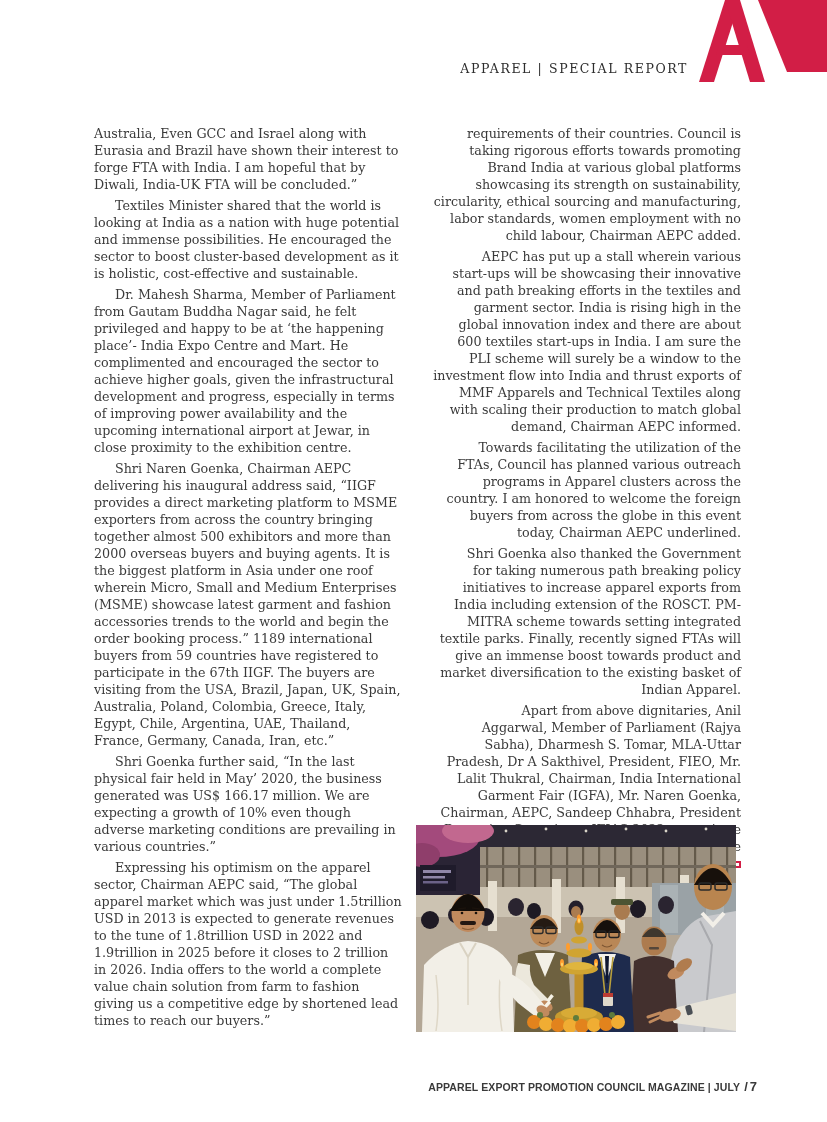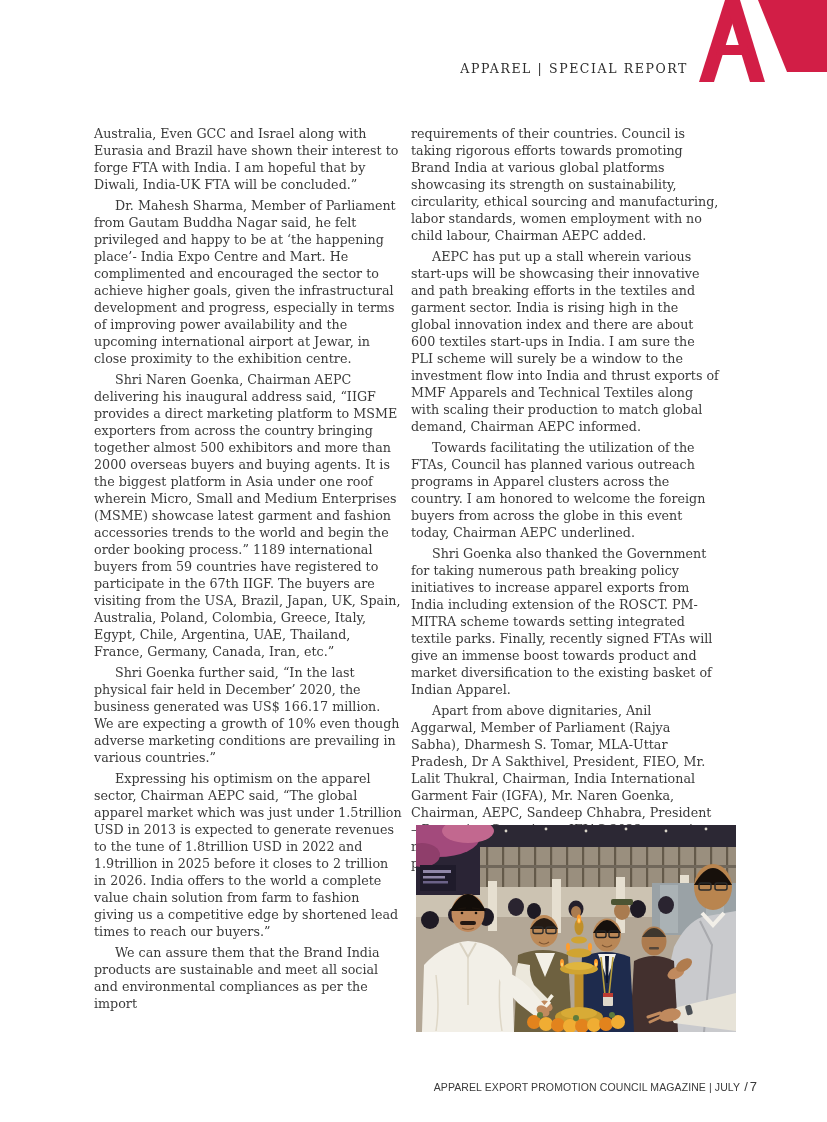--- a/index.html
+++ b/index.html
@@ -30,21 +30,21 @@
   .col{
     position:absolute;
     top:121px;
     width:317px;
     font-size:12.7px;
     line-height:17px;
     color:#3a3a3a;
     text-align:left;
   }
   .col-left{left:90px;}
-  .col-right{left:407px;}
+  .col-right{left:428px;text-align:right;}
   .para{margin:4px;text-indent:21px;}
   .col .para:first-child{text-indent:0;}
   .end-marker{
     display:inline-block;
     width:7px;height:7px;
     background:#d21e46;
     vertical-align:baseline;
     margin-left:2px;
   }
   .end-marker-inner{
@@ -61,21 +61,21 @@
     overflow:hidden;
   }
   .photo svg{display:block;width:100%;height:100%;}
   
   .footer{
     position:absolute;
     top:1077px;
     right:90px;
     text-align:right;
     font-family:"Liberation Sans", sans-serif;
-    font-weight:normal;
+    font-weight:bold;
     color:#3a3a3a;
     white-space:nowrap;
   }
   .footer .mag{font-size:10.5px;letter-spacing:0.1px;}
   .footer .sep{font-size:13px;margin:0 2px 0 4px;}
   .footer .pagenum{font-size:13px;}
 </style>
 </head>
 <body>
 
@@ -87,25 +87,25 @@
 
     <polygon points="30,0 45,0 19,82 4,82" fill="#d21e46"></polygon>
     <polygon points="30,0 45,0 70,82 55,82" fill="#d21e46"></polygon>
     <polygon points="24,45 52,45 55,55 21,55" fill="#d21e46"></polygon>
 
     <polygon points="63,0 152,0 152,72 92,72" fill="#d21e46"></polygon>
   </svg>
 
   <div class="col col-left">
       <p class="para">Australia, Even GCC and Israel along with Eurasia and Brazil have shown their interest to forge FTA with India.  I am hopeful that by Diwali, India-UK FTA will be concluded.”</p>
+      <p class="para">Textiles Minister shared that the world is looking at India as a nation with huge potential and immense possibilities. He encouraged the sector to boost cluster-based development as it is holistic, cost-effective and sustainable.</p>
       <p class="para">Dr. Mahesh Sharma, Member of Parliament from Gautam Buddha Nagar said, he felt privileged and happy to be at ‘the happening place’- India Expo Centre and Mart. He complimented and encouraged the sector to achieve higher goals, given the infrastructural development and progress, especially in terms of improving power availability and the upcoming international airport at Jewar, in close proximity to the exhibition centre.</p>
       <p class="para">Shri Naren Goenka, Chairman AEPC delivering his inaugural address said, “IIGF provides a direct marketing platform to MSME exporters from across the country bringing together almost 500 exhibitors and more than 2000 overseas buyers and buying agents. It is the biggest platform in Asia under one roof wherein Micro, Small and Medium Enterprises (MSME) showcase latest garment and fashion accessories trends to the world and begin the order booking process.” 1189 international buyers from 59 countries have registered to participate in the 67th IIGF.  The buyers are visiting from the USA, Brazil, Japan, UK, Spain, Australia, Poland, Colombia, Greece, Italy, Egypt, Chile, Argentina, UAE, Thailand, France, Germany, Canada, Iran, etc.”</p>
-      <p class="para">Shri Goenka further said, “In the last physical fair held in December’ 2020, the business generated was US$ 166.17 million.  We are expecting a growth of 10% even though adverse marketing conditions are prevailing in various countries.”</p>
+      <p class="para">Shri Goenka further said, “In the last physical fair held in May’ 2020, the business generated was US$ 166.17 million.  We are expecting a growth of 10% even though adverse marketing conditions are prevailing in various countries.”</p>
       <p class="para">Expressing his optimism on the apparel sector, Chairman AEPC said, “The global apparel market which was just under 1.5trillion USD in 2013 is expected to generate revenues to the tune of 1.8trillion USD in 2022 and 1.9trillion in 2025 before it closes to 2 trillion in 2026. India offers to the world a complete value chain solution from farm to fashion giving us a competitive edge by shortened lead times to reach our buyers.”</p>
-      <p class="para">We can assure them that the Brand India products are sustainable and meet all social and environmental compliances as per the import</p>
     </div>
 
   <div class="col col-right">
       <p class="para">requirements of their countries. Council is taking rigorous efforts towards promoting Brand India at various global platforms showcasing its strength on sustainability, circularity, ethical sourcing and manufacturing, labor standards, women employment with no child labour, Chairman AEPC added.</p>
       <p class="para">AEPC has put up a stall wherein various start-ups will be showcasing their innovative and path breaking efforts in the textiles and garment sector. India is rising high in the global innovation index and there are about 600 textiles start-ups in India. I am sure the PLI scheme will surely be a window to the investment flow into India and thrust exports of MMF Apparels and Technical Textiles along with scaling their production to match global demand, Chairman AEPC informed.</p>
       <p class="para">Towards facilitating the utilization of the FTAs, Council has planned various outreach programs in Apparel clusters across the country. I am honored to welcome the foreign buyers from across the globe in this event today, Chairman AEPC underlined.</p>
       <p class="para">Shri Goenka also thanked the Government for taking numerous path breaking policy initiatives to increase apparel exports from India including extension of the ROSCT. PM-MITRA scheme towards setting integrated textile parks. Finally, recently signed FTAs will give an immense boost towards product and market diversification to the existing basket of Indian Apparel.</p>
       <p class="para">Apart from above dignitaries, Anil Aggarwal, Member of Parliament (Rajya Sabha), Dharmesh S. Tomar, MLA-Uttar Pradesh, Dr A Sakthivel, President, FIEO, Mr. Lalit Thukral, Chairman, India International Garment Fair (IGFA), Mr. Naren Goenka, Chairman, AEPC, Sandeep Chhabra, President – Reception Committee, IFJAS 2022; committee members of both EPCH and AEPC were present during the inauguration ceremony. <span class="end-marker"><span class="end-marker-inner"></span></span></p>
     </div>
 

